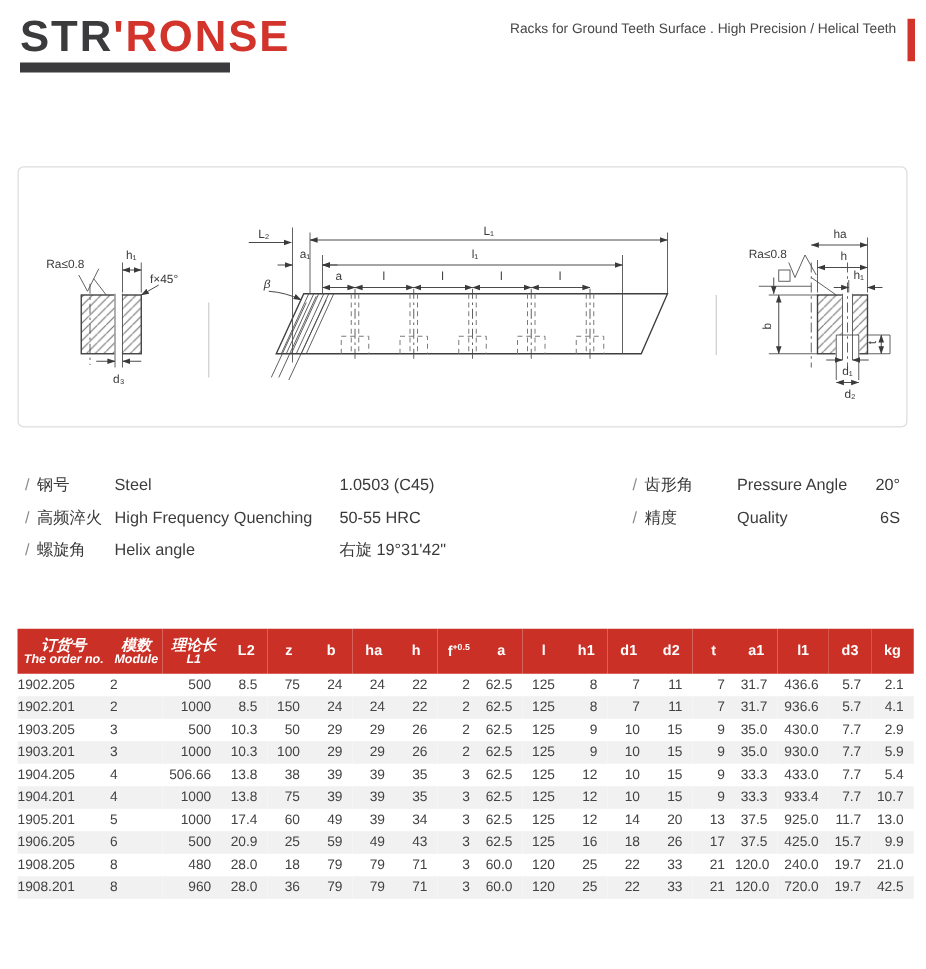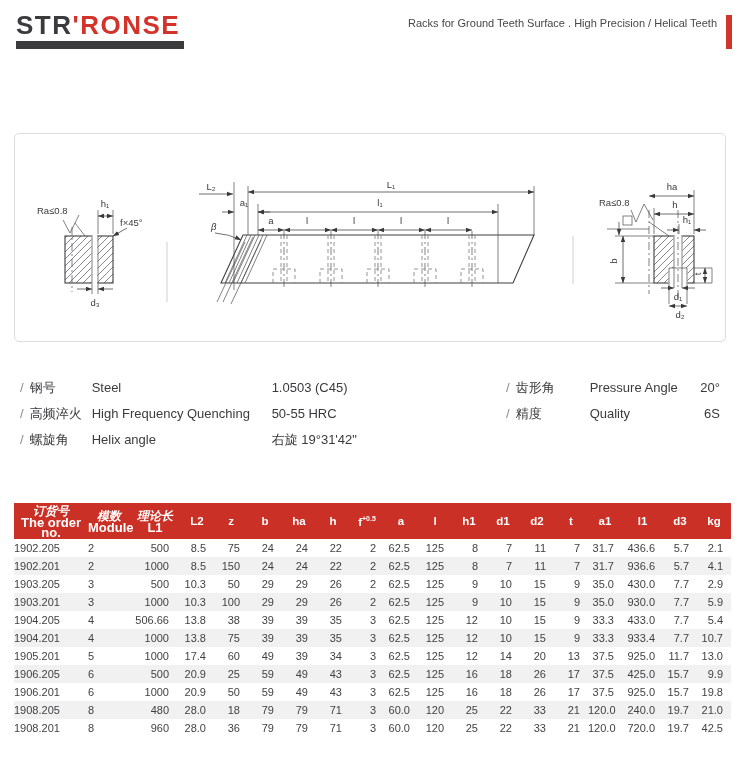--- a/index.html
+++ b/index.html
@@ -1,21 +1,21 @@
 <!DOCTYPE html>
 <html><head>
 <meta charset="utf-8">
 <style>
   * { margin:0; padding:0; box-sizing:border-box; }
   body { background:#fff; font-family:"Liberation Sans", sans-serif; }
   .page { position:relative; width:741px; height:775px; background:#fff; overflow:hidden; }
 
   
   .logo { position:absolute; left:16px; top:12px; }
-  .logo-text { font-size:26px; font-weight:800; letter-spacing:1.5px; line-height:1; font-style:normal; }
+  .logo-text { font-size:35px; font-weight:800; letter-spacing:1.5px; line-height:1; font-style:normal; }
   .logo-str { color:#3b3b3d; }
   .logo-ronse { color:#d2342c; }
   .logo-underline { width:168px; height:8px; background:#3b3b3d; margin-top:3px; }
   .title-block { position:absolute; right:24px; top:13px; text-align:right; }
   .title-zh { font-size:19px; font-weight:bold; color:#39393b; letter-spacing:1px; }
   .title-en { font-size:11px; color:#474749; margin-top:4px; }
   .red-bar { position:absolute; right:9px; top:15px; width:6px; height:34px; background:#d2342c; }
 
   
   .drawing-panel { position:absolute; left:14px; top:133px; width:712px; height:209px;
@@ -41,21 +41,21 @@
   .specs-right .spec-zh { width:74px; }
   .specs-right .spec-en { flex:1; color:#3c3c3e; }
   .specs-right .spec-val { text-align:right; }
 
   
   .table-wrap { position:absolute; left:14px; top:503px; width:713px; }
   table { border-collapse:collapse; table-layout:fixed; width:713px; }
   thead th { background:#cb3026; color:#fff; height:36px; font-size:11.5px; font-weight:bold;
              vertical-align:middle; text-align:center; padding:0; }
   thead th .zh { display:block; font-size:12px; line-height:13px;font-style:italic; }
-  thead th .en { display:block; font-size:13px; line-height:10px; font-weight:bold; }
+  thead th .en { display:block; font-size:10px; line-height:10px; font-weight:bold;font-style:italic; }
   thead th sup { font-size:7px; }
   tbody td { height:18px; font-size:11px; color:#424244; vertical-align:middle; }
   tbody tr:nth-child(even) { background:#f1f1f2; }
   td.c-center { text-align:left; }
   td.c-right  { text-align:right; padding-right:8px; }
   td.c-right-wide { text-align:right; padding-right:11px; }
 </style>
 </head>
 <body>
 
@@ -498,41 +498,20 @@
             <td class="c-right">16</td>
             <td class="c-right">18</td>
             <td class="c-right">26</td>
             <td class="c-right">17</td>
             <td class="c-right">37.5</td>
             <td class="c-right">425.0</td>
             <td class="c-right">15.7</td>
             <td class="c-right">9.9</td>
           </tr>
           <tr>
-            <td class="c-center">1906.201</td>
-            <td class="c-center">6</td>
-            <td class="c-right-wide">1000</td>
-            <td class="c-right">20.9</td>
-            <td class="c-right">50</td>
-            <td class="c-right">59</td>
-            <td class="c-right">49</td>
-            <td class="c-right">43</td>
-            <td class="c-right">3</td>
-            <td class="c-right">62.5</td>
-            <td class="c-right">125</td>
-            <td class="c-right">16</td>
-            <td class="c-right">18</td>
-            <td class="c-right">26</td>
-            <td class="c-right">17</td>
-            <td class="c-right">37.5</td>
-            <td class="c-right">925.0</td>
-            <td class="c-right">15.7</td>
-            <td class="c-right">19.8</td>
-          </tr>
-          <tr>
             <td class="c-center">1908.205</td>
             <td class="c-center">8</td>
             <td class="c-right-wide">480</td>
             <td class="c-right">28.0</td>
             <td class="c-right">18</td>
             <td class="c-right">79</td>
             <td class="c-right">79</td>
             <td class="c-right">71</td>
             <td class="c-right">3</td>
             <td class="c-right">60.0</td>

